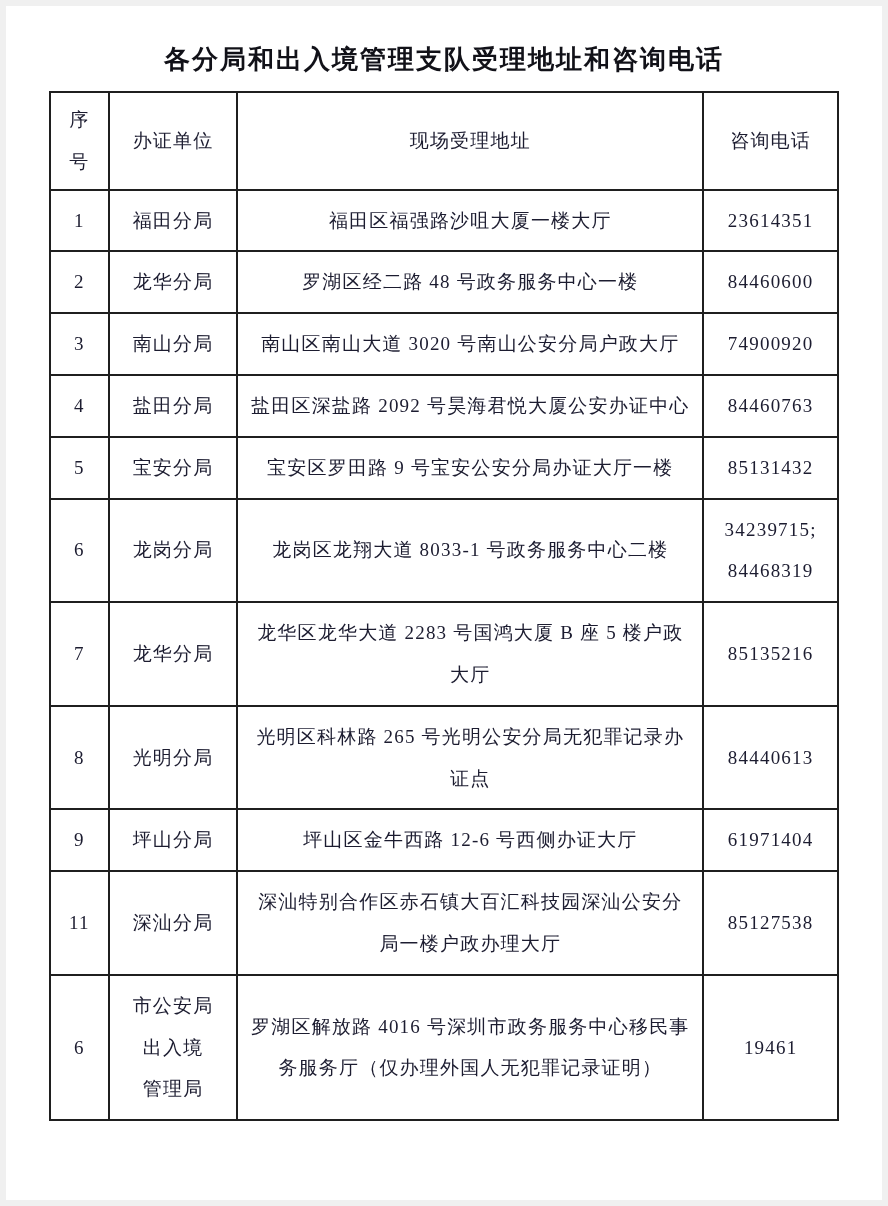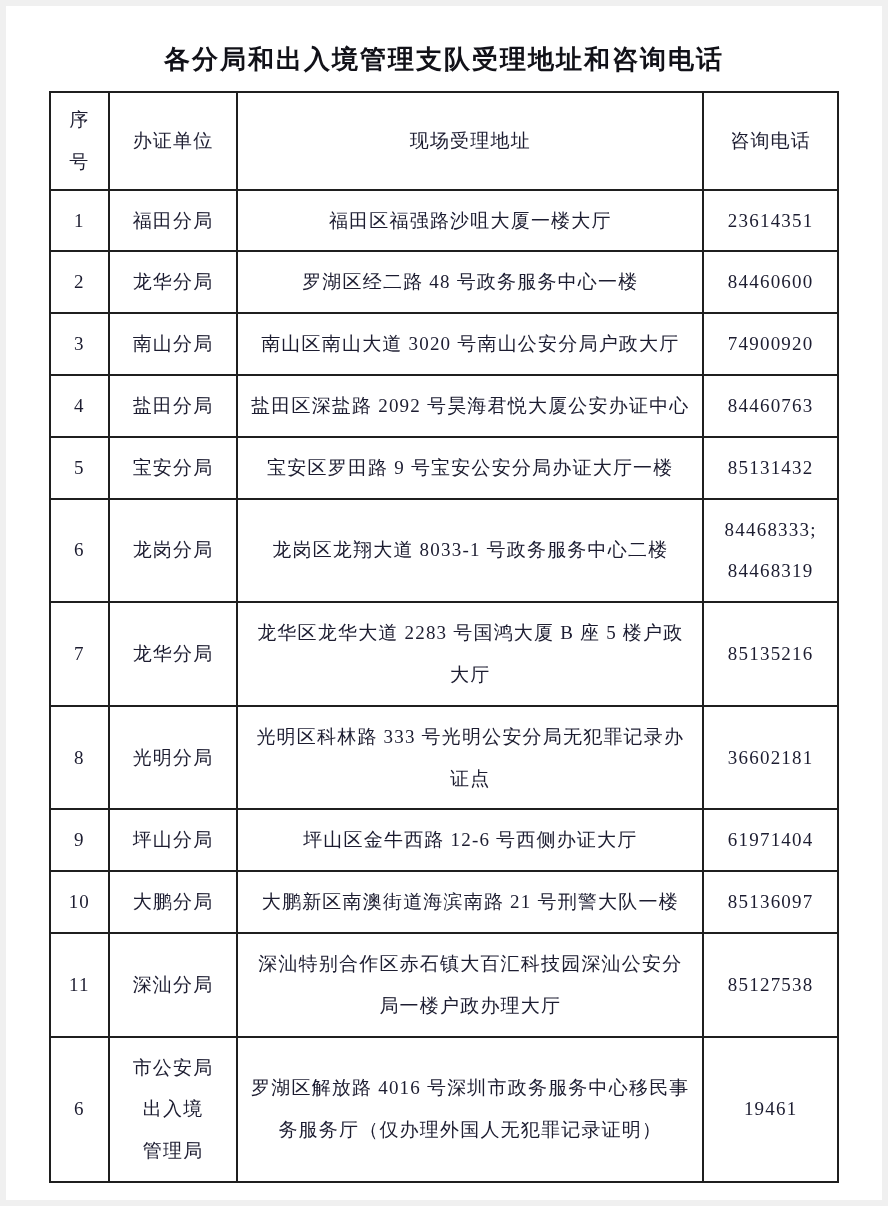--- a/index.html
+++ b/index.html
@@ -116,46 +116,40 @@
         <tr>
           <td class="no">5</td>
           <td class="unit">宝安分局</td>
           <td class="address">宝安区罗田路 9 号宝安公安分局办证大厅一楼</td>
           <td class="phone">85131432</td>
         </tr>
         <tr>
           <td class="no">6</td>
           <td class="unit">龙岗分局</td>
           <td class="address">龙岗区龙翔大道 8033-1 号政务服务中心二楼</td>
-          <td class="phone">84468333;
+          <td class="phone">34239715;
 84468319</td>
         </tr>
         <tr>
           <td class="no">7</td>
           <td class="unit">龙华分局</td>
           <td class="address">龙华区龙华大道 2283 号国鸿大厦 B 座 5 楼户政大厅</td>
           <td class="phone">85135216</td>
         </tr>
         <tr>
           <td class="no">8</td>
           <td class="unit">光明分局</td>
-          <td class="address">光明区科林路 333 号光明公安分局无犯罪记录办证点</td>
-          <td class="phone">36602181</td>
+          <td class="address">光明区科林路 265 号光明公安分局无犯罪记录办证点</td>
+          <td class="phone">84440613</td>
         </tr>
         <tr>
           <td class="no">9</td>
           <td class="unit">坪山分局</td>
           <td class="address">坪山区金牛西路 12-6 号西侧办证大厅</td>
           <td class="phone">61971404</td>
-        </tr>
-        <tr>
-          <td class="no">10</td>
-          <td class="unit">大鹏分局</td>
-          <td class="address">大鹏新区南澳街道海滨南路 21 号刑警大队一楼</td>
-          <td class="phone">85136097</td>
         </tr>
         <tr>
           <td class="no">11</td>
           <td class="unit">深汕分局</td>
           <td class="address">深汕特别合作区赤石镇大百汇科技园深汕公安分局一楼户政办理大厅</td>
           <td class="phone">85127538</td>
         </tr>
         <tr>
           <td class="no">6</td>
           <td class="unit">市公安局

